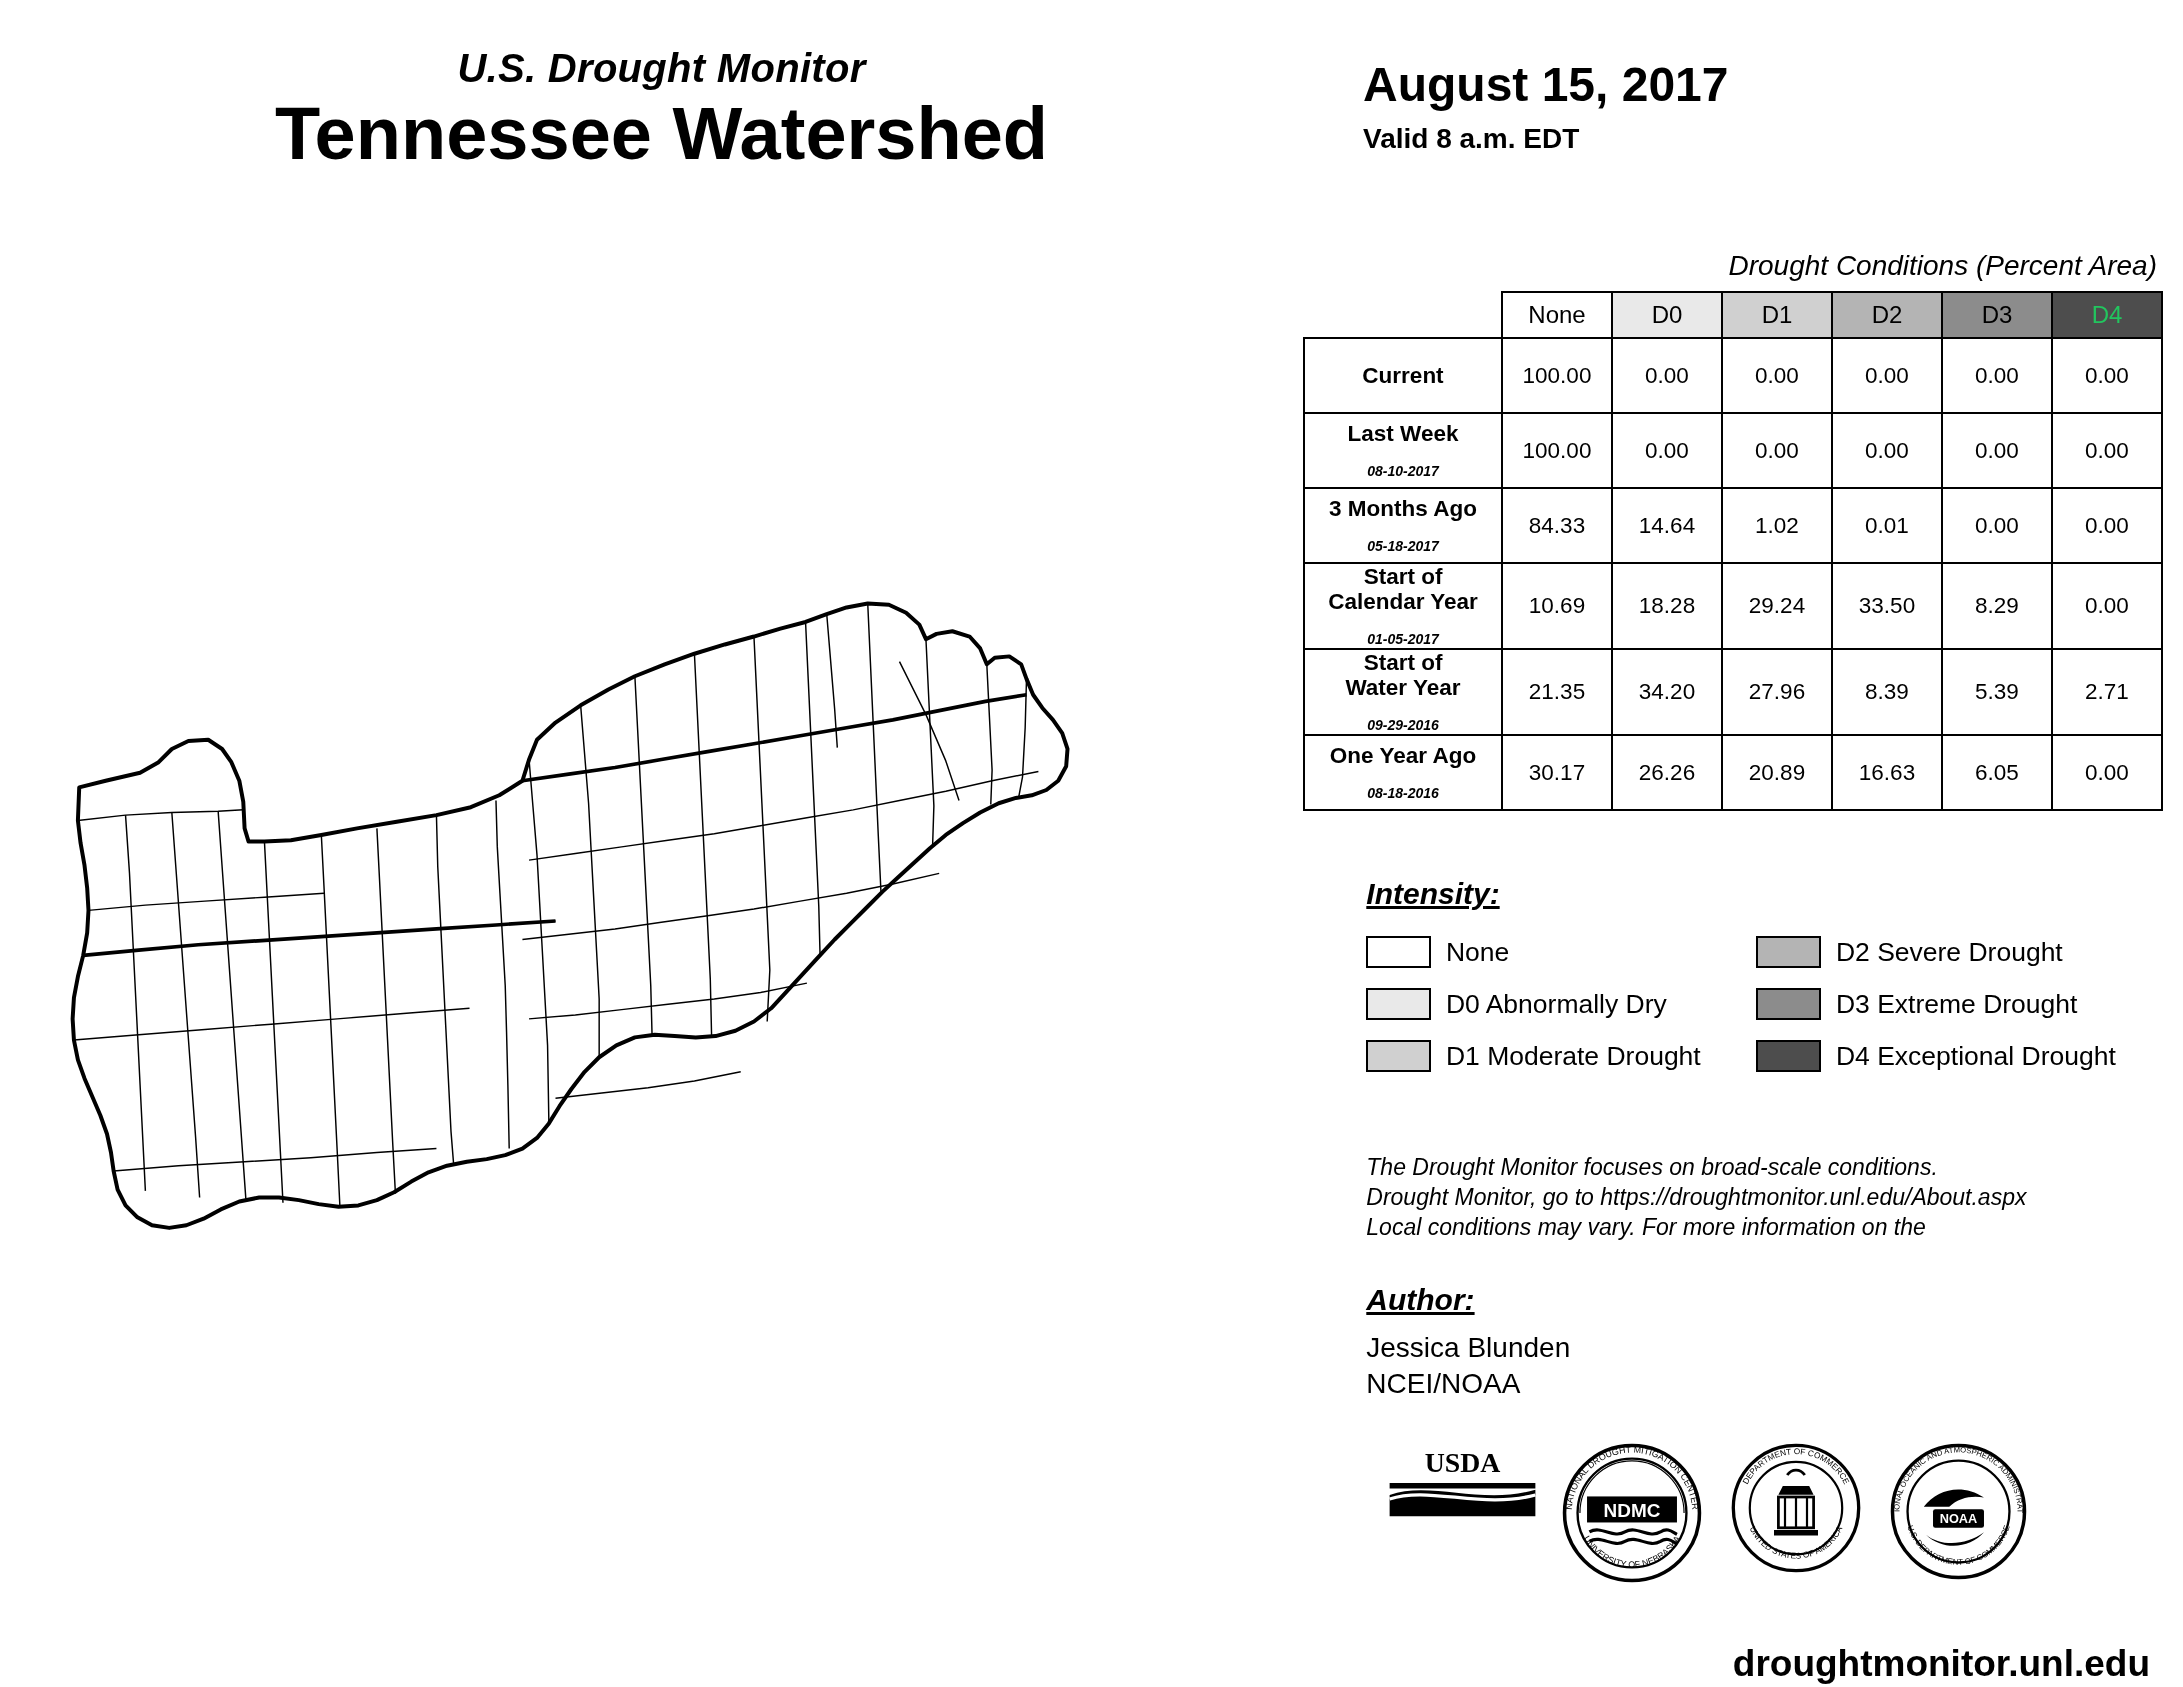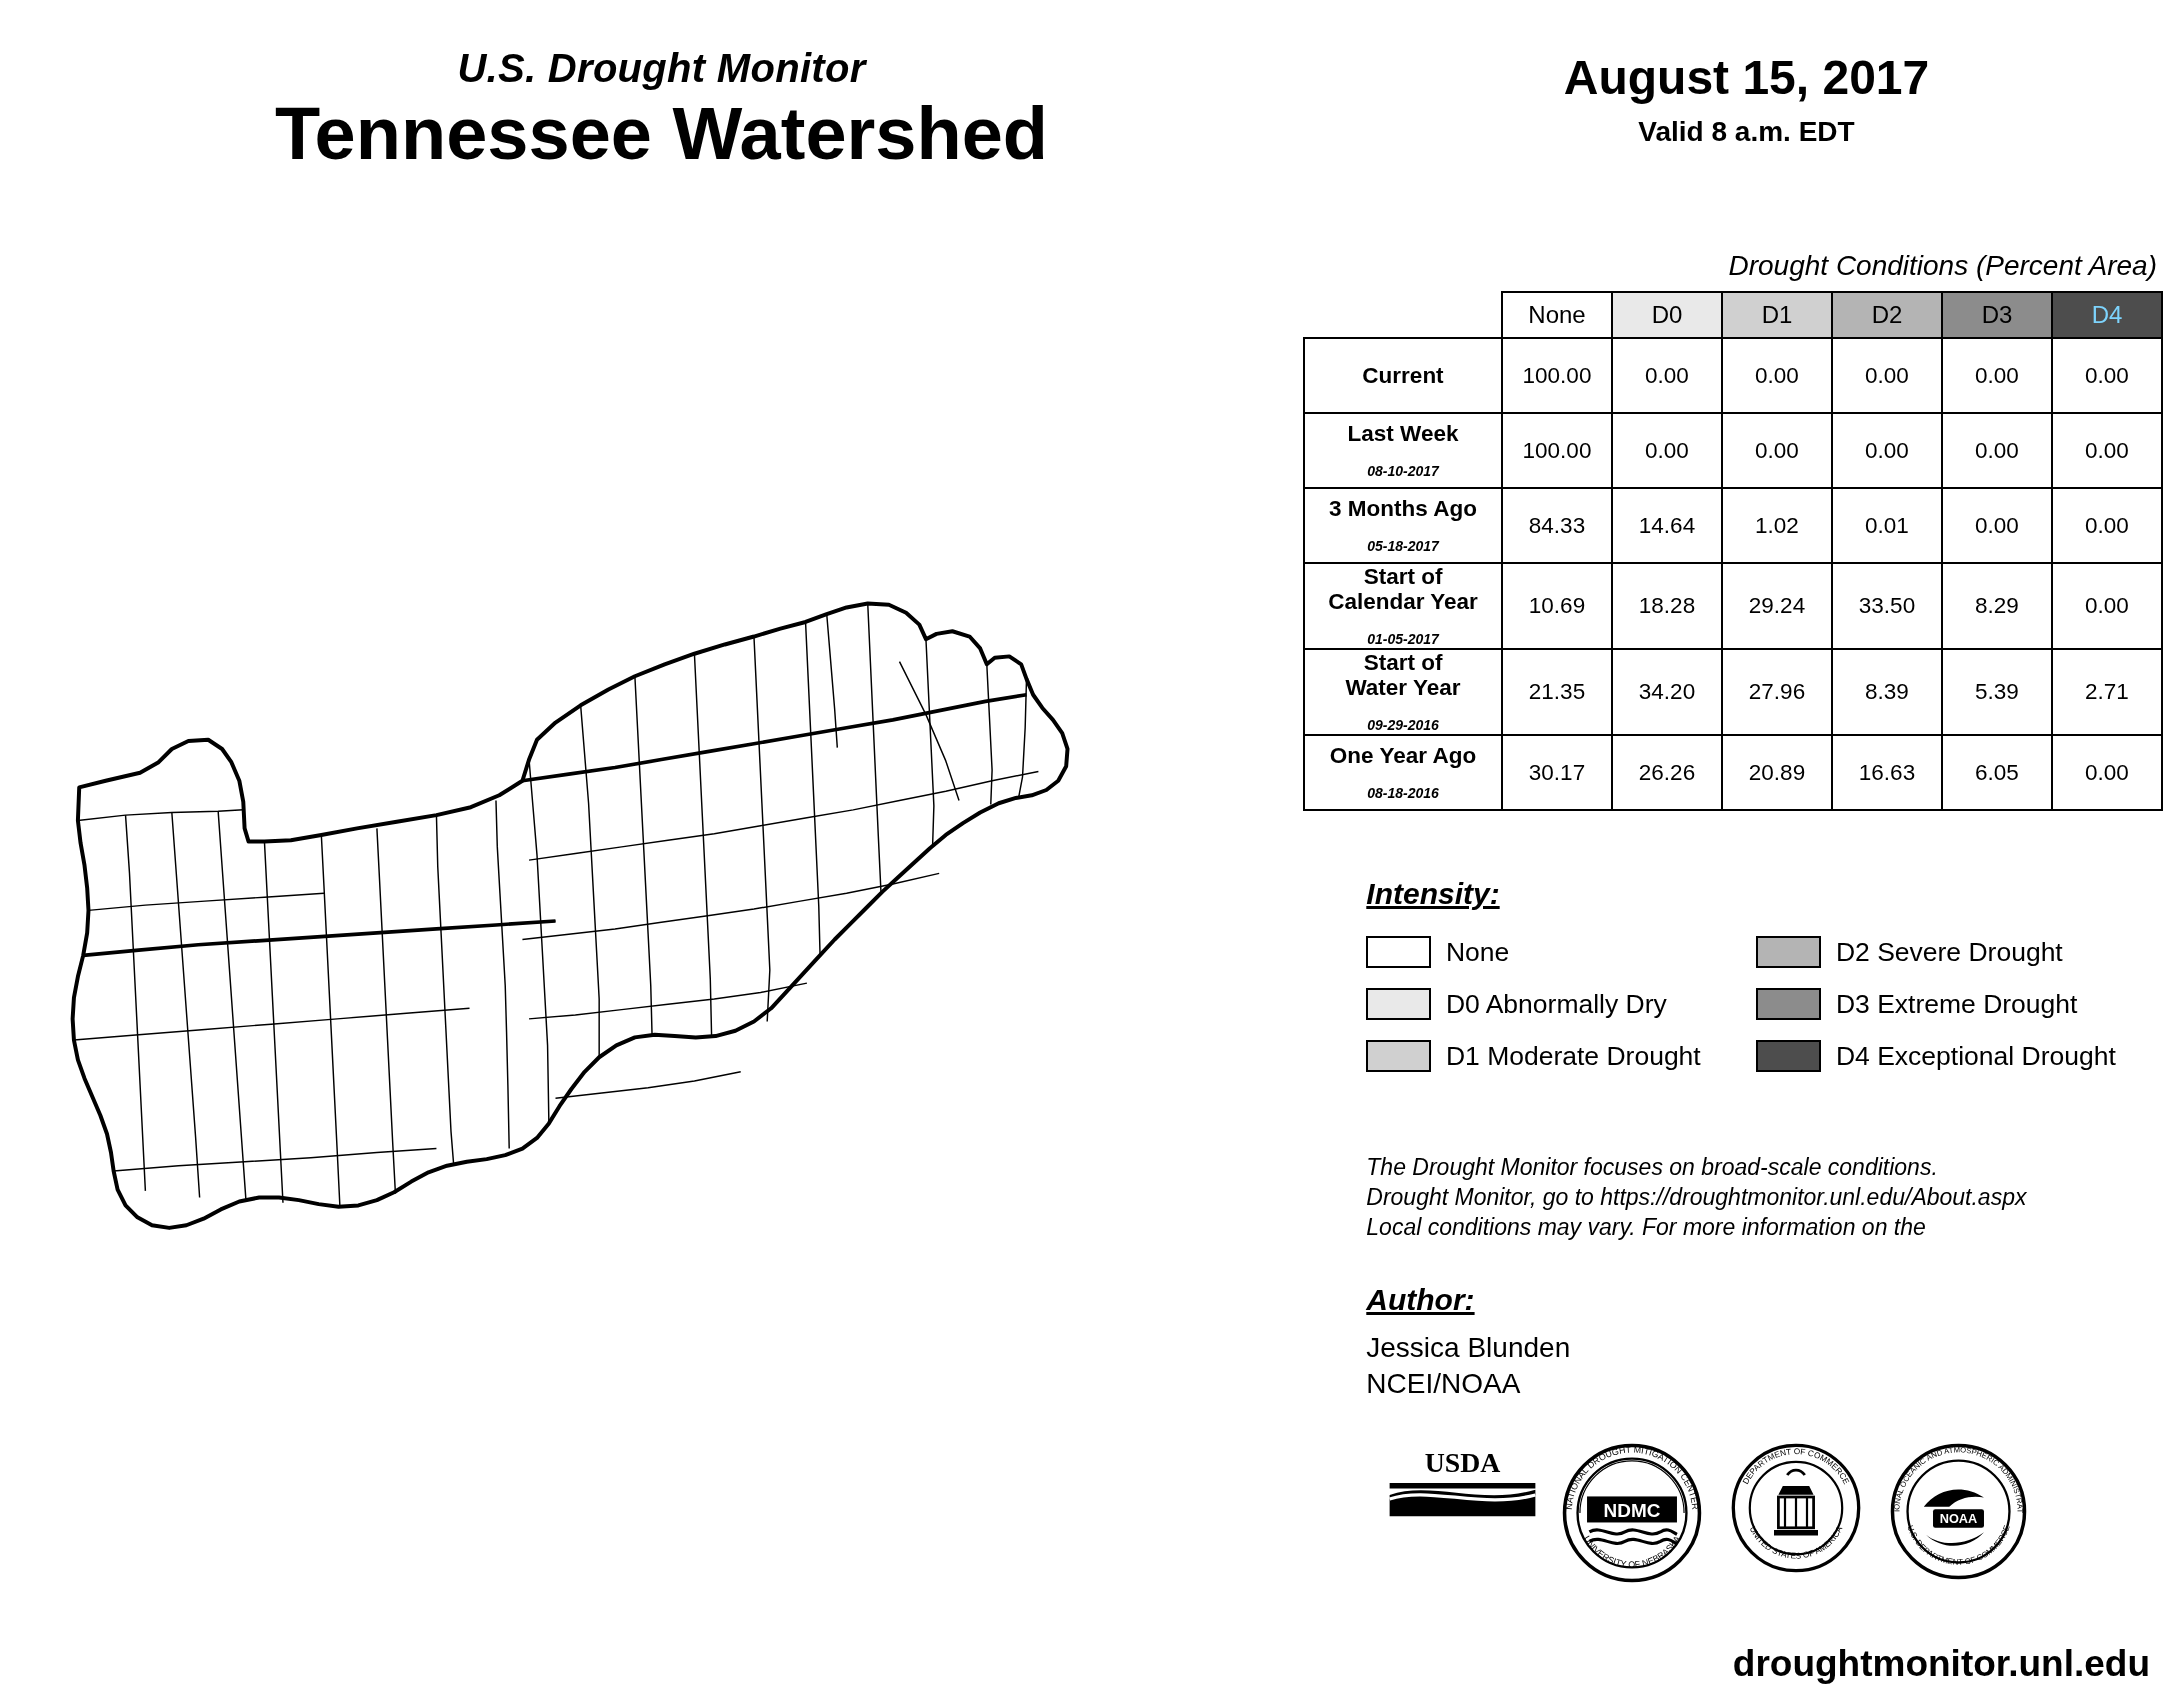--- a/index.html
+++ b/index.html
@@ -64,23 +64,23 @@
   .right-panel {
     position: absolute;
     left: 1363px;
     top: 0;
     width: 820px;
     height: 1687px;
   }
   .date-block {
     position: absolute;
     left: 0;
-    top: 50px;
+    top: 57px;
     width: 767px;
-    text-align: center;
+    text-align: left;
   }
   .date-main {
     font-size: 48px;
     font-weight: bold;
   }
   .date-released {
     font-size: 29px;
     font-weight: bold;
     font-style: italic;
     margin-top: 9.3px;
@@ -129,21 +129,21 @@
     font-size: 24px;
   }
   th.corner {
     border: none !important;
   }
   th.h-none { background: #ffffff; }
   th.h-d0   { background: #e9e9e9; }
   th.h-d1   { background: #d0d0d0; }
   th.h-d2   { background: #b4b4b4; }
   th.h-d3   { background: #8c8c8c; }
-  th.h-d4   { background: #4d4d4d; color: #7dd3fc; }
+  th.h-d4   { background: #4d4d4d; color: #22c55e; }
 
   td.rowlabel {
     font-weight: bold;
     font-size: 24px;
     line-height: 1.12;
     padding: 6.6px 4px;
   }
   td.rowlabel .sub {
     display: block;
     font-weight: bold;

